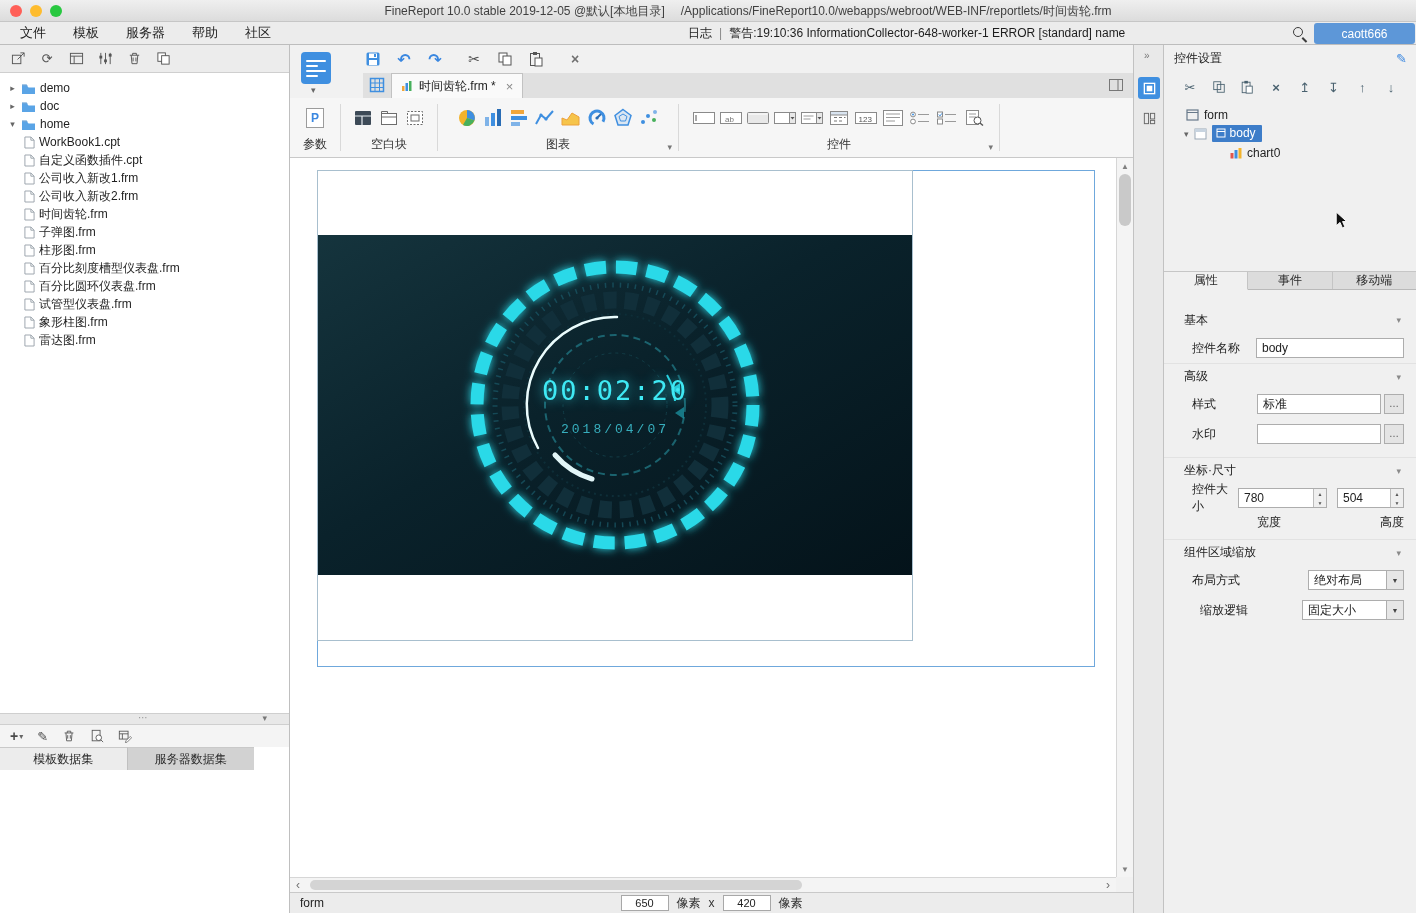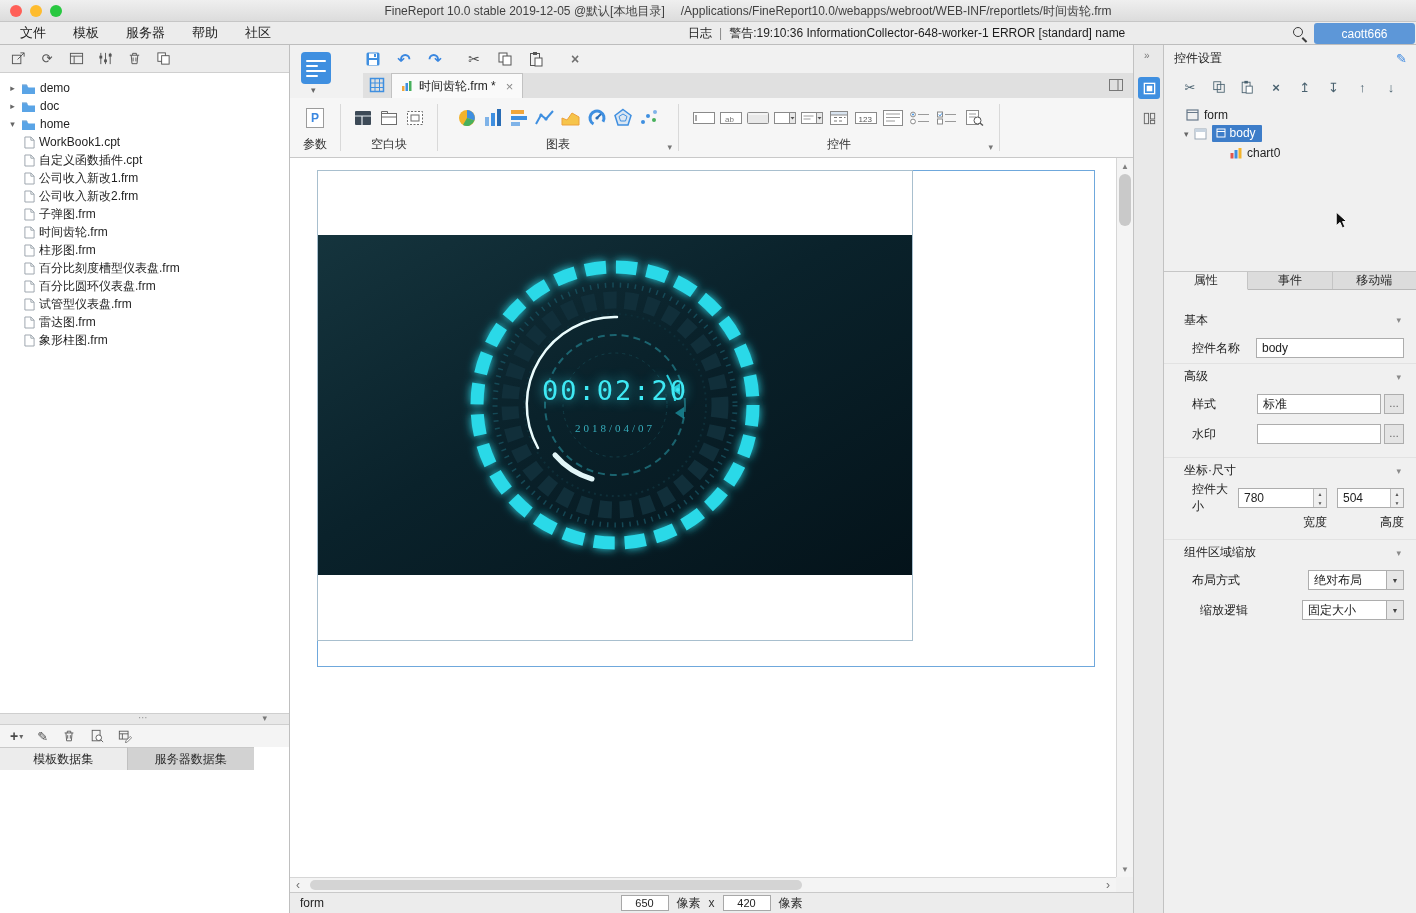--- a/index.html
+++ b/index.html
@@ -75,21 +75,21 @@
   .ci{width:20px;height:20px}
   .wi{width:22px;height:16px}
   .bi{width:20px;height:20px}
 
   
   #canvas{position:absolute;left:0;top:113px;width:826px;height:719px;background:#fff;overflow:hidden}
   #page-outline{position:absolute;left:27px;top:12px;width:778px;height:497px;border:1px solid #6fa8dc}
   #body-outline{position:absolute;left:27px;top:12px;width:596px;height:471px;border:1px solid #a8bfce}
   #chart-box{position:absolute;left:28px;top:77px;width:594px;height:340px}
   .chart-time{position:absolute;left:0;right:0;top:140px;text-align:center;font-family:"DejaVu Sans Mono",monospace;font-size:27px;color:#3fe9f4;letter-spacing:2px;text-shadow:0 0 12px rgba(47,227,240,0.8)}
-  .chart-date{position:absolute;left:0;right:0;top:187px;text-align:center;font-family:Liberation Serif, serif;font-size:11px;color:#37aebd;letter-spacing:3px}
+  .chart-date{position:absolute;left:0;right:0;top:187px;text-align:center;font-family:Liberation Mono, monospace;font-size:13px;color:#37aebd;letter-spacing:3px}
   #vscroll{position:absolute;right:0;top:113px;width:17px;height:719px;background:#f4f4f4;border-left:1px solid #d6d6d6}
   #vscroll .arr{position:absolute;left:0;width:16px;height:14px;display:flex;align-items:center;justify-content:center;color:#808080;font-size:8px}
   #vscroll .arr.top{top:1px}
   #vscroll .arr.bottom{bottom:1px}
   #vscroll .thumb{position:absolute;top:16px;left:2px;width:12px;height:52px;background:#c9c9c9;border-radius:6px}
   #hscroll{position:absolute;left:0;bottom:21px;width:826px;height:15px;background:#f4f4f4;border-top:1px solid #d6d6d6;display:flex;align-items:center}
   #hscroll .arr{width:16px;text-align:center;color:#707070;font-size:12px;line-height:12px}
   #hscroll .track{position:relative;flex:1;height:100%}
   #hscroll .thumb{position:absolute;left:4px;top:2px;height:10px;width:62%;background:#d4d4d4;border-radius:5px}
   #m-status{position:absolute;left:0;bottom:0;width:843px;height:21px;background:#ececec;border-top:1px solid #c9c9c9;display:flex;align-items:center}
@@ -135,21 +135,21 @@
   .spin{position:relative}
   .s1{width:89px}.s2{width:67px}
   .spin .pinput{width:100%;padding-right:16px}
   .spin-btns{position:absolute;right:1px;top:1px;width:13px;height:18px;border-left:1px solid #bcbcbc;display:flex;flex-direction:column}
   .spin-btns span{flex:1;display:flex;align-items:center;justify-content:center;font-size:5px;color:#555;background:#efefef}
   .sel{height:20px;border:1px solid #adadad;background:#fff;display:flex;align-items:center}
   .selw1{width:96px}.selw2{width:102px}
   .sel .sval{flex:1;padding:0 5px;color:#222;white-space:nowrap}
   .sel .sbtn{width:17px;height:18px;background:#e6e6e6;border-left:1px solid #adadad;display:flex;align-items:center;justify-content:center;font-size:7px;color:#444}
   .dimlabels{height:18px;display:flex;align-items:center;padding-right:13px}
-  .dimlabels .dl1{margin-left:auto;width:70px;text-align:right;color:#222}
+  .dimlabels .dl1{margin-left:auto;width:70px;text-align:left;color:#222}
   .dimlabels .dl2{margin-left:10px;width:67px;text-align:right;color:#222}
   #mouse-cursor{position:absolute;left:1335px;top:211px;width:13px;height:19px;z-index:50}
 </style>
 </head>
 <body>
 
 <svg width="0" height="0" style="position:absolute" aria-hidden="true">
   <defs>
     <symbol id="i-folder" viewBox="0 0 16 14">
       <path d="M1 4 h5.5 l1.5 2 H15 v7 H1 Z" fill="#5aa4e6"></path>
@@ -277,32 +277,32 @@
     <div class="tree-row file">
       <svg class="fico-file">
           <use href="#i-file"></use>
         </svg>
       <span>公司收入新改2.frm</span>
     </div>
     <div class="tree-row file">
       <svg class="fico-file">
           <use href="#i-file"></use>
         </svg>
+      <span>时间齿轮.frm</span>
+    </div>
+    <div class="tree-row file">
+      <svg class="fico-file">
+          <use href="#i-file"></use>
+        </svg>
       <span>子弹图.frm</span>
     </div>
     <div class="tree-row file">
       <svg class="fico-file">
           <use href="#i-file"></use>
         </svg>
-      <span>时间齿轮.frm</span>
-    </div>
-    <div class="tree-row file">
-      <svg class="fico-file">
-          <use href="#i-file"></use>
-        </svg>
       <span>柱形图.frm</span>
     </div>
     <div class="tree-row file">
       <svg class="fico-file">
           <use href="#i-file"></use>
         </svg>
       <span>百分比刻度槽型仪表盘.frm</span>
     </div>
     <div class="tree-row file">
       <svg class="fico-file">
@@ -313,27 +313,27 @@
     <div class="tree-row file">
       <svg class="fico-file">
           <use href="#i-file"></use>
         </svg>
       <span>试管型仪表盘.frm</span>
     </div>
     <div class="tree-row file">
       <svg class="fico-file">
           <use href="#i-file"></use>
         </svg>
+      <span>象形柱图.frm</span>
+    </div>
+    <div class="tree-row file">
+      <svg class="fico-file">
+          <use href="#i-file"></use>
+        </svg>
       <span>雷达图.frm</span>
-    </div>
-    <div class="tree-row file">
-      <svg class="fico-file">
-          <use href="#i-file"></use>
-        </svg>
-      <span>象形柱图.frm</span>
     </div>
   </div>
 
   <div id="lp-splitter">
     <span class="grip">⋯</span>
     <span class="coll">▾</span>
   </div>
 
   <div id="lp-actions">
     <span class="act-btn" style="font-weight:bold;font-size:14px">

